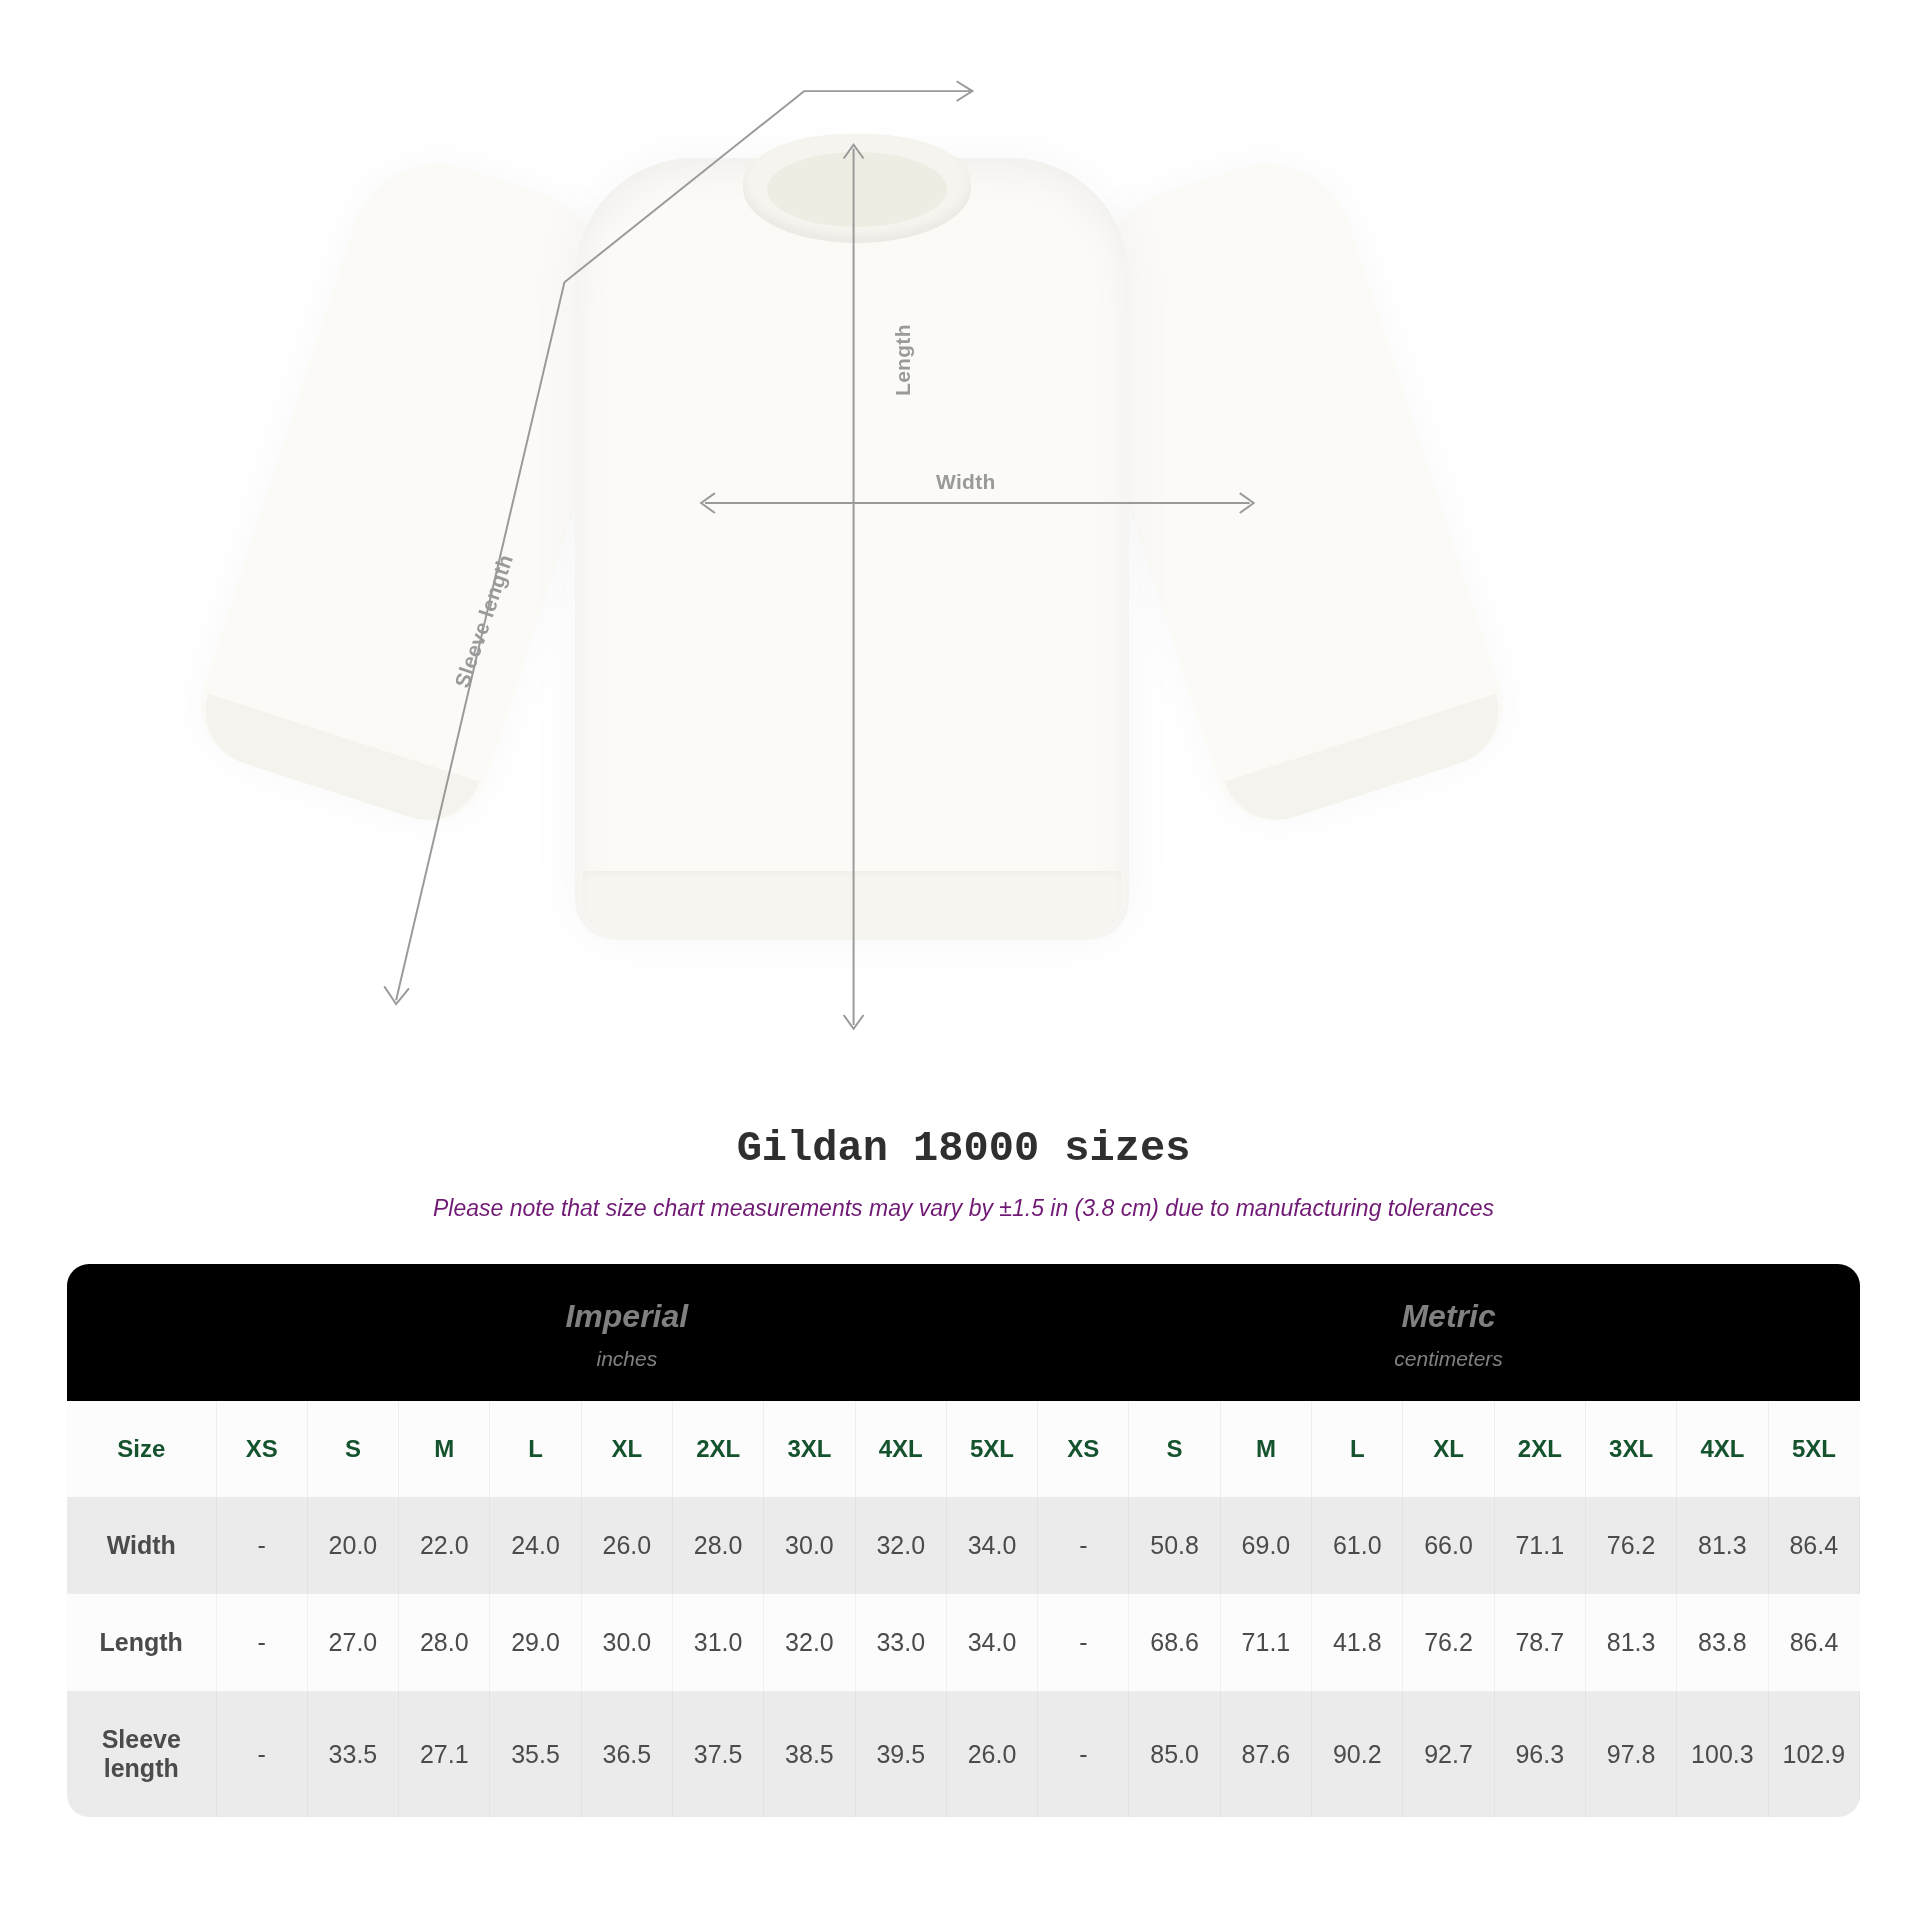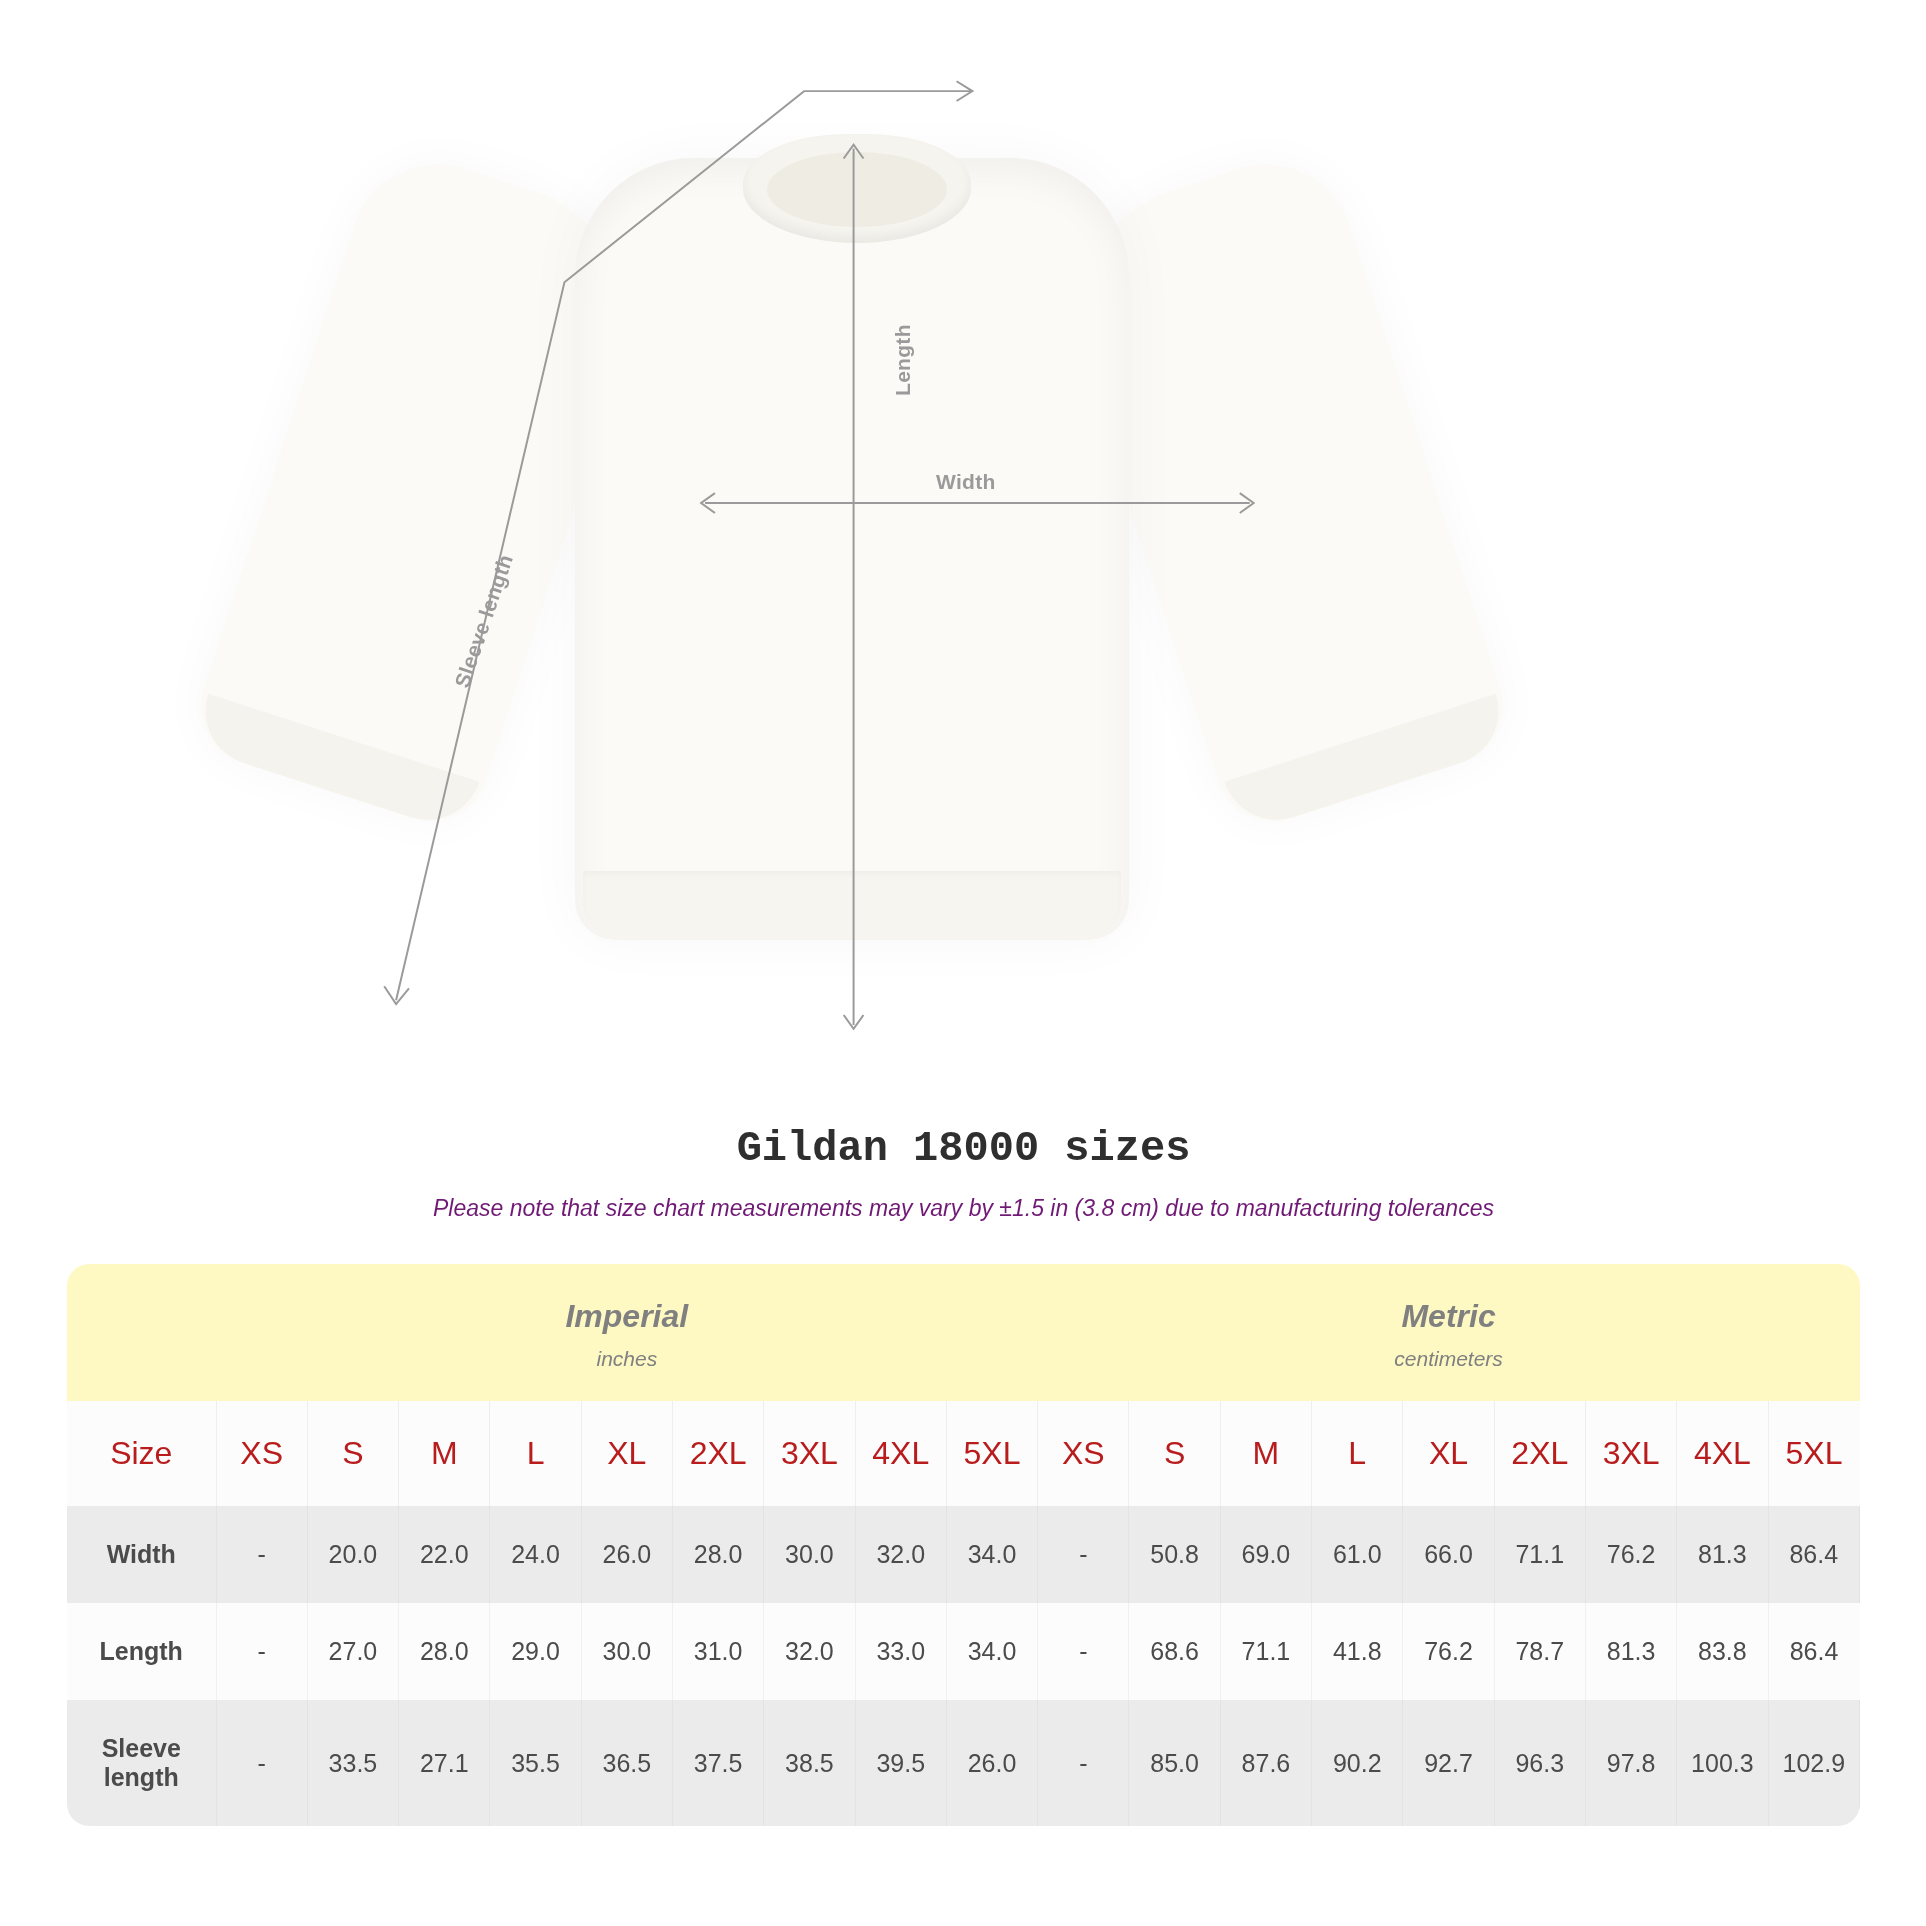--- a/index.html
+++ b/index.html
@@ -157,40 +157,40 @@
   table.size {
     width: 100%;
     border-collapse: collapse;
     table-layout: fixed;
   }
   table.size td, table.size th {
     text-align: center;
     vertical-align: middle;
   }
   .unit-head td {
-    background: #fef9c3;
+    background: #000000;
     padding: 34px 0 30px 0;
   }
   .unit-name {
     font-size: 32px;
     font-style: italic;
     font-weight: bold;
     color: #808080;
   }
   .unit-sub {
     font-size: 21px;
     font-style: italic;
     color: #808080;
     margin-top: 12px;
   }
   .hdr td {
     background: #fcfcfc;
-    color: #b91c1c;
-    font-size: 32px;
-    font-weight: normal;
+    color: #14532d;
+    font-size: 24px;
+    font-weight: bold;
     padding: 34px 0;
     border-right: 1px solid #eeeeee;
   }
   .hdr td:last-child { border-right: none; }
   .row td {
     font-size: 25px;
     color: #4b4b4b;
     padding: 34px 0;
     border-right: 1px solid #f0f0f0;
   }

